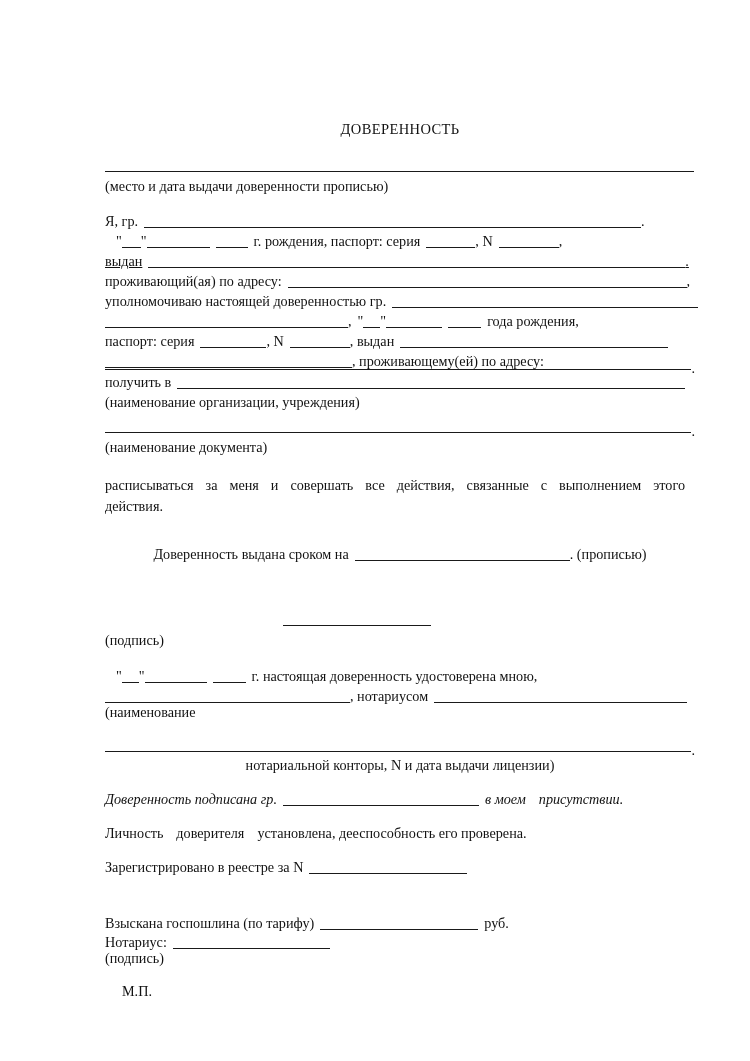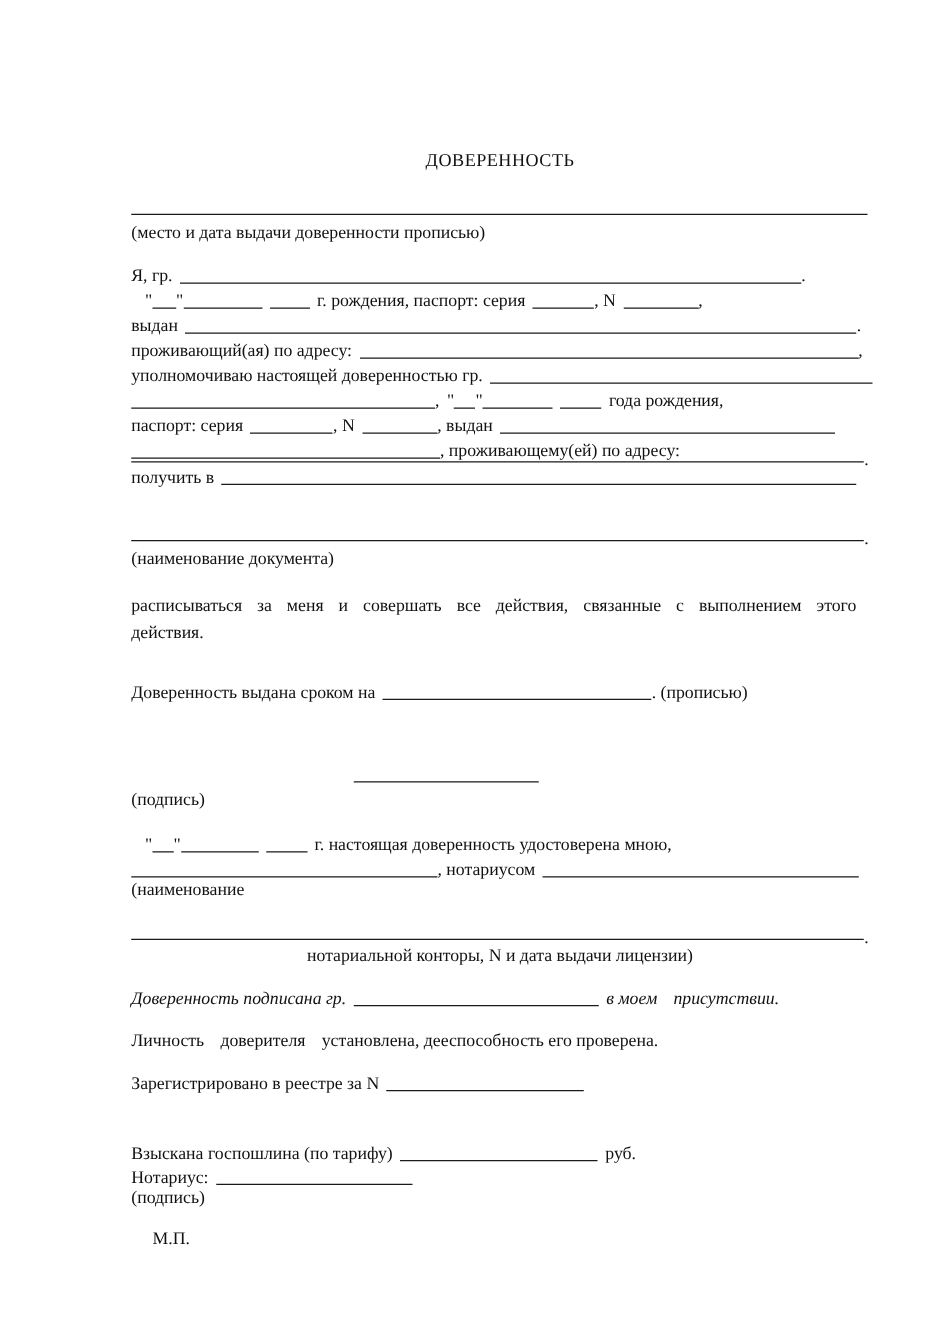--- a/index.html
+++ b/index.html
@@ -111,21 +111,21 @@
     <div class="caption" style="top:126px;">(место и дата выдачи доверенности прописью)</div>
 
     <div class="row" style="top:161px;">
       <span>Я, гр.</span><span class="gap-sm"></span><span class="blank" style="width:497px;"></span><span>.</span>
     </div>
 
     <div class="row indent" style="top:181px;">
       <span>"</span><span class="blank" style="width:19px;"></span><span>"</span><span class="blank" style="width:63px;"></span><span class="gap-sm"></span><span class="blank" style="width:32px;"></span><span class="gap-sm"></span><span>г. рождения, паспорт: серия</span><span class="gap-sm"></span><span class="blank" style="width:49px;"></span><span>, N</span><span class="gap-sm"></span><span class="blank" style="width:60px;"></span><span>,</span>
     </div>
 
-    <div class="row" style="top:201px;">
+    <div class="row" style="top:201px;text-decoration:underline;">
       <span>выдан</span><span class="gap-sm"></span><span class="blank" style="width:537px;"></span><span>.</span>
     </div>
 
     <div class="row" style="top:221px;">
       <span>проживающий(ая) по адресу:</span><span class="gap-sm"></span><span class="blank" style="width:399px;"></span><span>,</span>
     </div>
 
     <div class="row" style="top:241px;">
       <span>уполномочиваю настоящей доверенностью гр.</span><span class="gap-sm"></span><span class="blank" style="width:306px;"></span>
     </div>
@@ -143,33 +143,34 @@
     </div>
 
     <div class="rule" style="left:0px; top:316px; width:586px;"></div>
     <div class="row" style="top:308px; text-align:right;">
       <span>.</span>
     </div>
 
     <div class="row" style="top:322px;">
       <span>получить в</span><span class="gap-sm"></span><span class="blank" style="width:508px;"></span>
     </div>
+    <div class="caption" style="top:342px;">(наименование организации, учреждения)</div>
 
     <div class="rule" style="left:0px; top:379px; width:586px;"></div>
     <div class="row" style="top:371px; text-align:right;">
       <span>.</span>
     </div>
     <div class="caption" style="top:387px;">(наименование документа)</div>
 
     <div class="para" style="top:422px;">
       <span class="firstline">расписываться за меня и совершать все действия, связанные с выполнением этого</span>
       <span class="lastline">действия.</span>
     </div>
 
-    <div class="row" style="top:494px;">
+    <div class="row" style="top:494px;text-align:center;">
       <span>Доверенность выдана сроком на</span><span class="gap-sm"></span><span class="blank" style="width:215px;"></span><span>. (прописью)</span>
     </div>
 
     <div class="rule" style="left:178px; top:572px; width:148px;"></div>
     <div class="caption" style="top:580px;">(подпись)</div>
 
     <div class="row indent" style="top:616px;">
       <span>"</span><span class="blank" style="width:17px;"></span><span>"</span><span class="blank" style="width:62px;"></span><span class="gap-sm"></span><span class="blank" style="width:33px;"></span><span class="gap-sm"></span><span>г. настоящая доверенность удостоверена мною,</span>
     </div>
 

